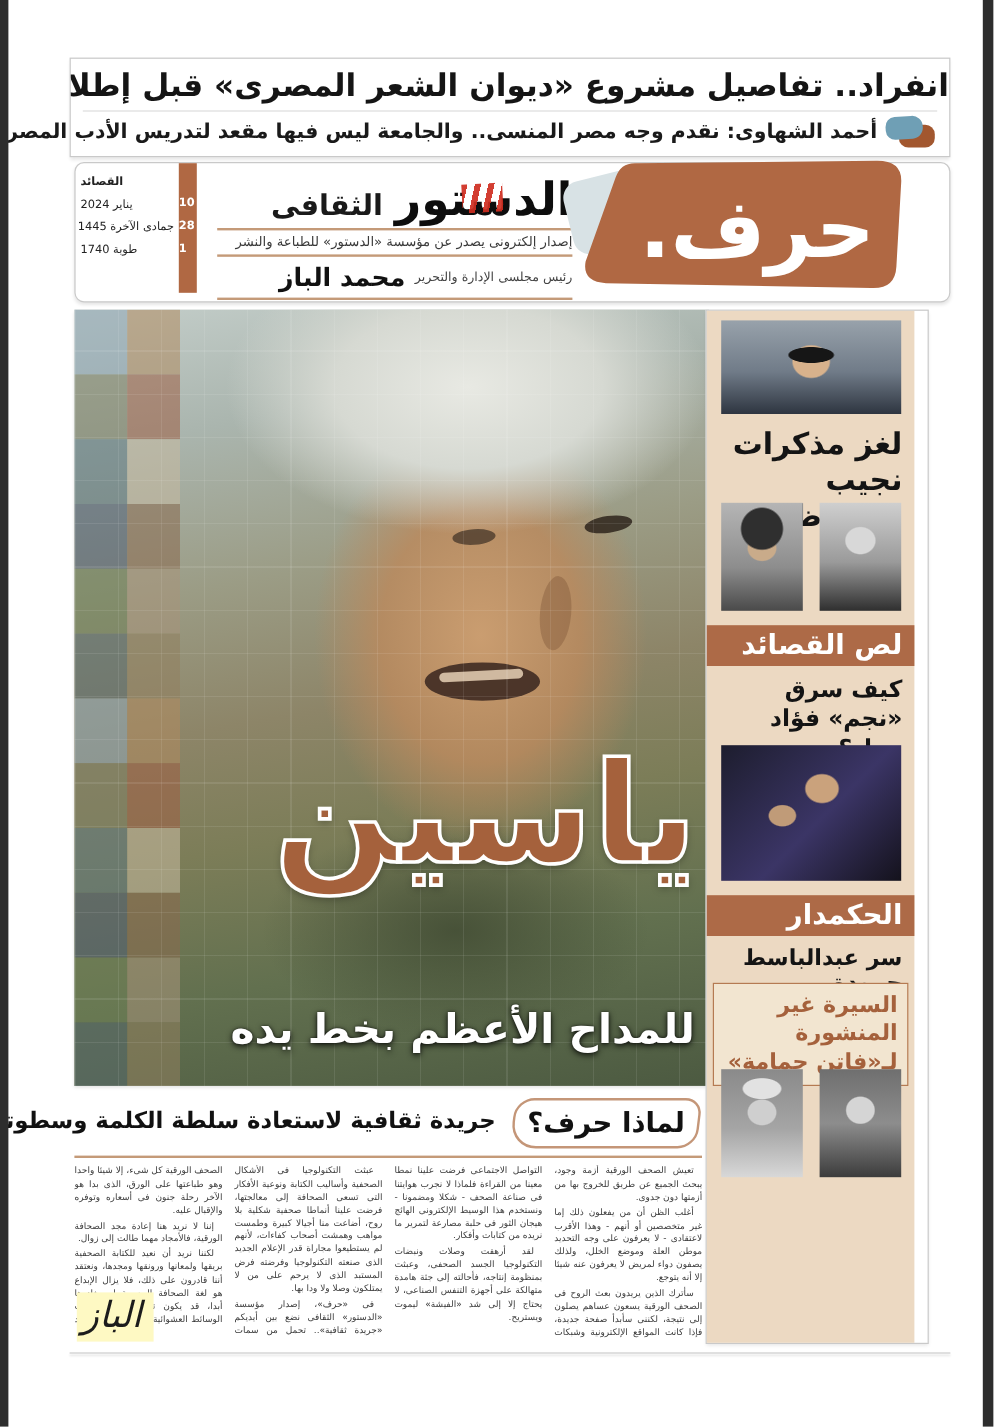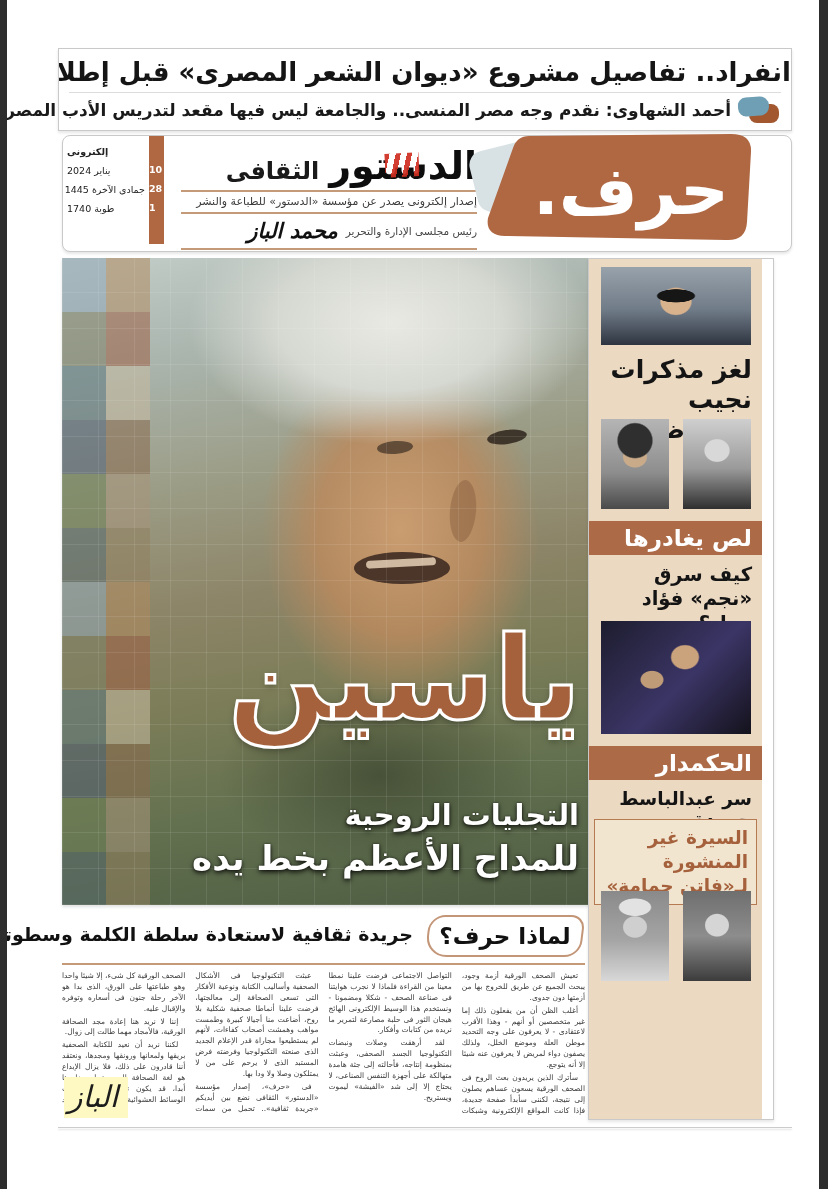--- a/index.html
+++ b/index.html
@@ -39,21 +39,21 @@
   #pub-row { display:flex; align-items:baseline; gap:10px; justify-content:flex-start; height:44px; }
   #pub-name { position:relative; font-size:38px; font-weight:bold; color:#0d0d0d; line-height:44px; letter-spacing:-1px; }
   #pub-accent { position:absolute; right:58px; top:9px; width:34px; height:24px;
     background:repeating-linear-gradient(105deg, #cf2d20 0 5px, rgba(0,0,0,0) 5px 11px);
     transform:rotate(-3deg); opacity:.92; pointer-events:none; }
   #pub-edition { font-size:24px; font-weight:bold; color:#1a1a1a; }
   .mh-rule { height:2px; background:#c49a78; margin:2px 0; }
   #tagline { font-size:11px; color:#3a3a3a; text-align:right; line-height:16px; white-space:nowrap; }
   #chief-row { display:flex; align-items:center; gap:8px; height:30px; }
   #chief-title { font-size:10.5px; color:#444; }
-  #chief-name { font-size:21px; font-weight:bold; color:#111;font-style:italic; }
+  #chief-name { font-size:21px; font-weight:bold; color:#111; }
 
   #harf-logo { position:absolute; left:418px; top:-4px; width:288px; height:120px; }
   #harf-blue { position:absolute; left:-8px; top:14px; width:64px; height:62px;
     background:#d8e2e5; border-radius:14px; transform:rotate(-14deg); }
   #harf-svg { position:absolute; left:0; top:0; }
 
   
   #cover { position:absolute; left:62px; top:258px; width:529px; height:647px; overflow:hidden;
     background:
       radial-gradient(ellipse 280px 170px at 62% 10%, #e8e9e3 0%, #d6d9d2 40%, rgba(214,217,210,0) 72%),
@@ -167,21 +167,21 @@
     <span class="blob-icon">
       <span class="blob-brown"></span>
       <span class="blob-blue"></span>
     </span>
     <span id="subheadline">أحمد الشهاوى: نقدم وجه مصر المنسى.. والجامعة ليس فيها مقعد لتدريس الأدب المصرى</span>
   </div>
 </div>
 
 <div id="masthead-box" class="boxed">
   <div id="dates-block">
-    <div class="drow" id="weekday">إلكترونى</div>
+    <div class="drow" id="weekday">القصائد</div>
     <div class="drow">يناير 2024</div>
     <div class="drow">جمادى الآخرة 1445</div>
     <div class="drow">طوبة 1740</div>
   </div>
   <div id="num-bar">
     <span class="dnum" id="dnum-0">10</span>
     <span class="dnum" id="dnum-1">28</span>
     <span class="dnum" id="dnum-2">1</span>
   </div>
 
@@ -236,31 +236,30 @@
     <div class="tile"></div>
       <div class="tile"></div>
   </div>
   <div class="face-mark" id="eye-right"></div>
   <div class="face-mark" id="eye-left"></div>
   <div class="face-mark" id="nose-shadow"></div>
   <div class="face-mark" id="mouth"></div>
   <div class="face-mark" id="teeth"></div>
 
   <div id="cover-title">ياسين</div>
-  <div class="cover-sub" id="cover-sub1">التجليات الروحية</div>
   <div class="cover-sub" id="cover-sub2">للمداح الأعظم بخط يده</div>
 </div>
 
 <div id="sidebar" class="boxed">
   <div id="sidebar-inner">
     <div class="sb-photo" id="photo-mahfouz"></div>
     <div class="sb-headline" id="sb-headline-1">لغز مذكرات نجيب محفوظ</div>
     <div class="sb-pair" id="photo-haddad"></div>
     <div class="sb-pair" id="photo-negm"></div>
-    <div class="sb-banner" id="sb-banner-1">لص يغادرها</div>
+    <div class="sb-banner" id="sb-banner-1">لص القصائد</div>
     <div class="sb-headline" id="sb-headline-2">كيف سرق «نجم» فؤاد حداد؟</div>
     <div class="sb-photo" id="photo-hamouda"></div>
     <div class="sb-banner" id="sb-banner-2">الحكمدار</div>
     <div class="sb-headline" id="sb-headline-3">سر عبدالباسط حمودة</div>
     <div id="sb-boxed">السيرة غير المنشورة لـ«فاتن حمامة»</div>
     <div class="sb-pair" id="photo-hakim-young"></div>
     <div class="sb-pair" id="photo-ismail"></div>
   </div>
 </div>
 

